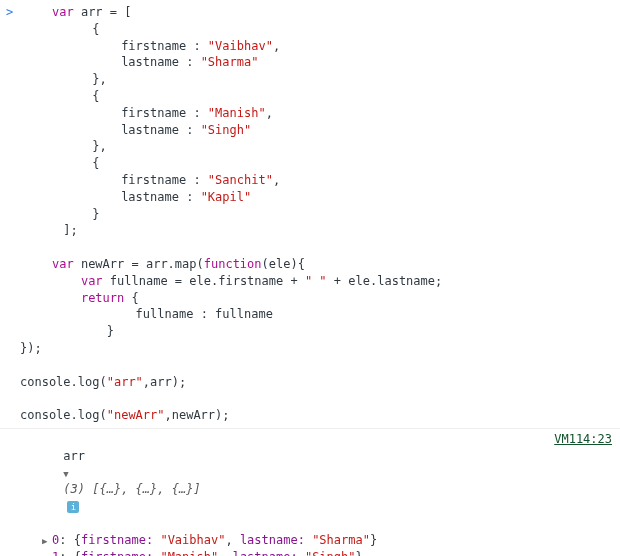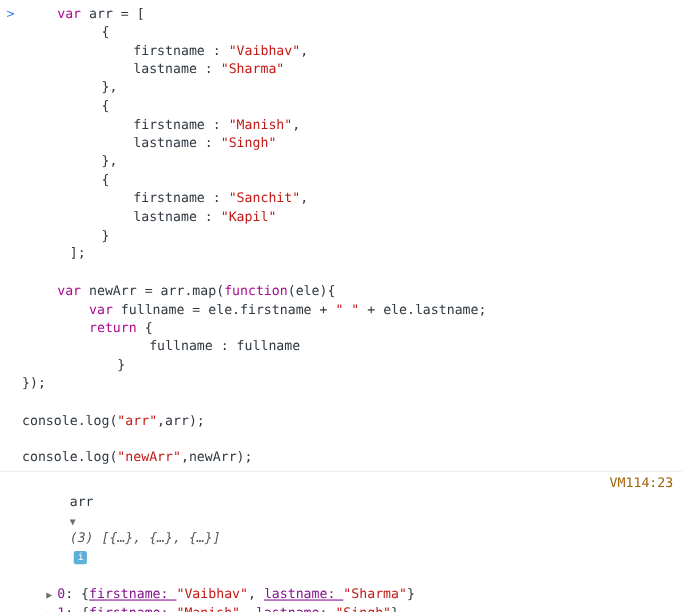--- a/index.html
+++ b/index.html
@@ -35,35 +35,36 @@
     display: flex;
     padding: 2px 0 2px 6px;
     border-bottom: 1px solid #f0f0f0;
     position: relative;
   }
   .log-main { flex: 1; padding-left: 14px; }
   .log-src {
     position: absolute;
     right: 8px;
     top: 2px;
-    color: #a16207;
+    color: #14532d;
+    text-decoration: underline;
     cursor: pointer;
   }
   .obj-line { white-space: pre; }
   .arrow {
     display: inline-block;
     width: 10px;
     color: #6d6d6d;
     user-select: none;
   }
   .arrow.down::before { content: "▼"; font-size: 9px; }
   .arrow.right::before { content: "▶"; font-size: 9px; }
   .italic-gray { color: #5a5a5a; font-style: italic; }
   .oname { color: #881391; }
-  .okey { color: #881391; text-decoration: underline; }
+  .okey { color: #881391; }
   .ostr { color: #c41a16; }
   .info-icon {
     display: inline-block;
     width: 12px; height: 12px;
     background: #5db0d7;
     color: #fff;
     border-radius: 2px;
     font-size: 9px;
     text-align: center;
     line-height: 12px;

